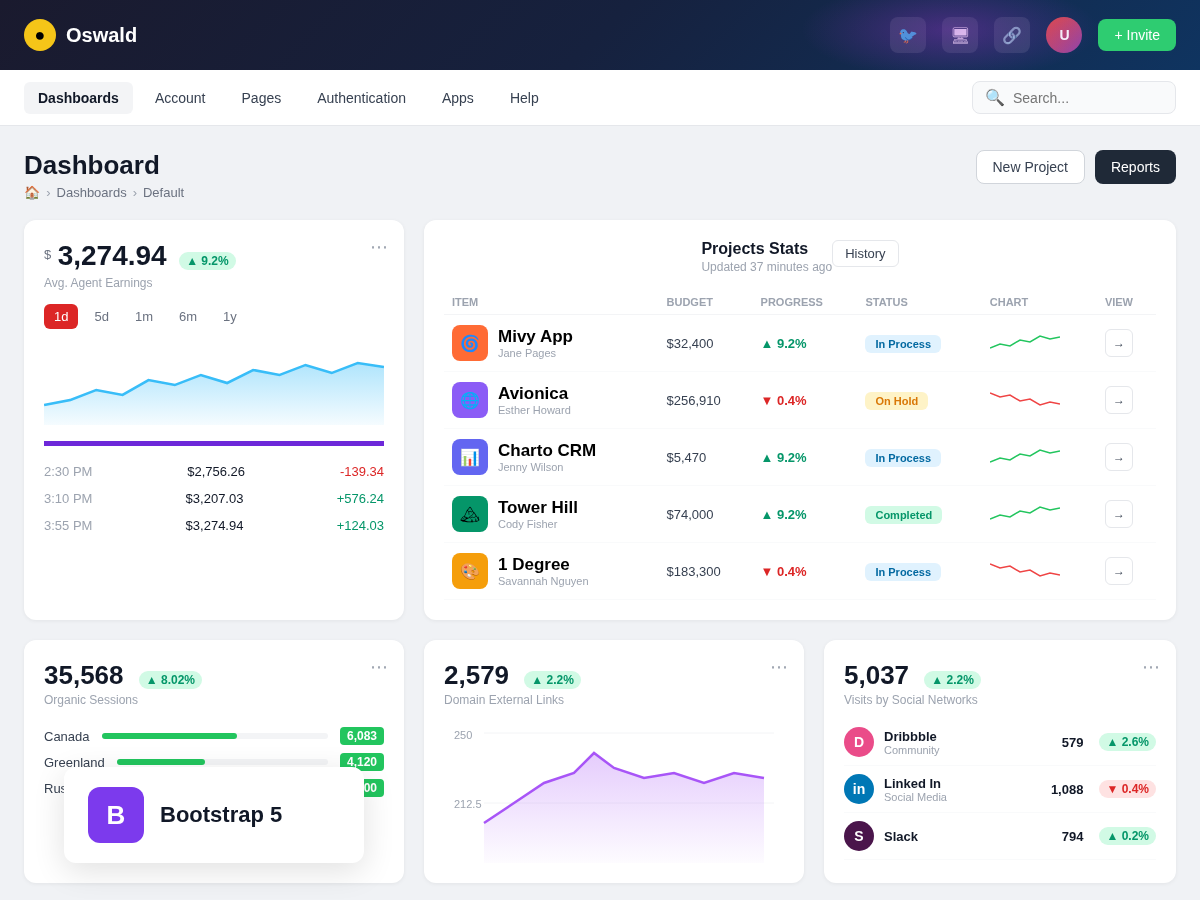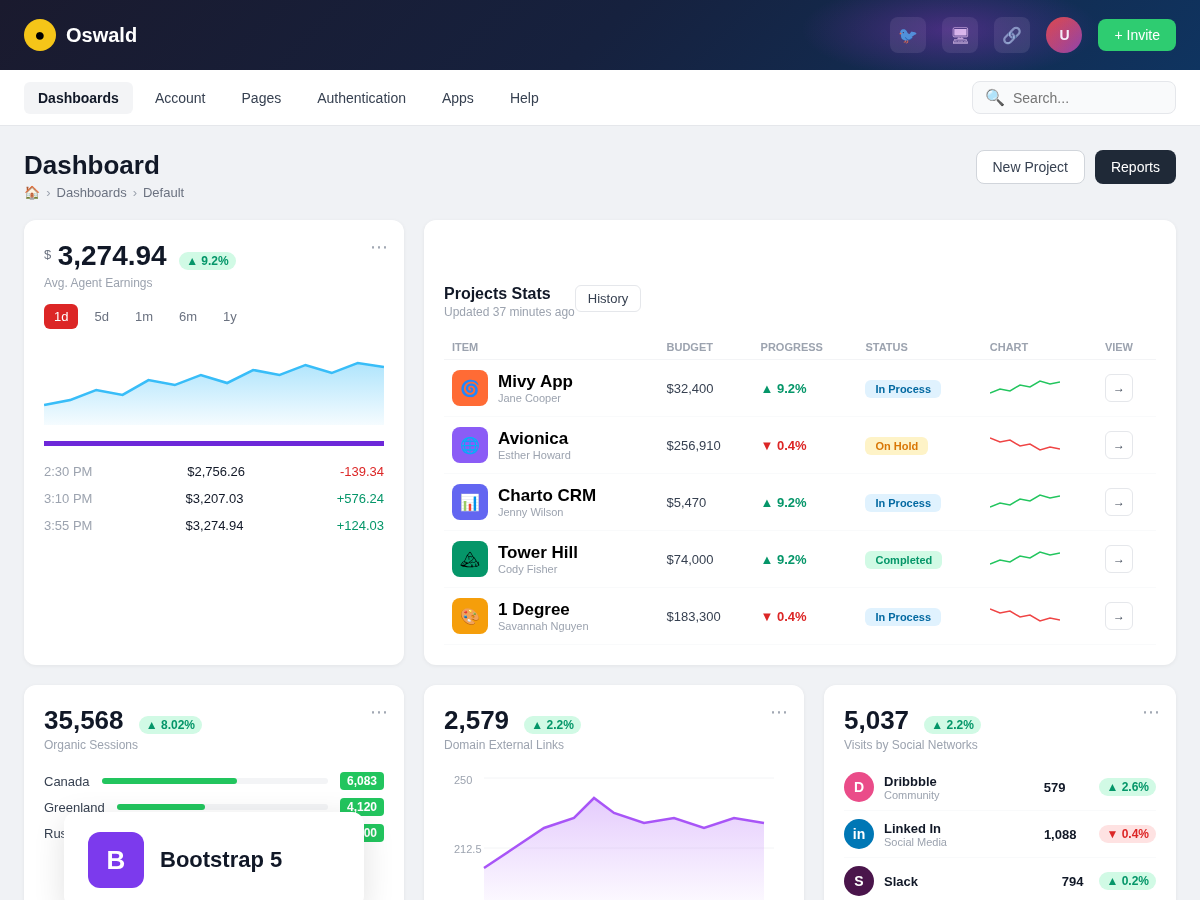--- a/index.html
+++ b/index.html
@@ -255,24 +255,23 @@
     .earnings-row .amount { color: #111827; font-weight: 500; }
     .earnings-row .change-pos { color: #059669; }
     .earnings-row .change-neg { color: #dc2626; }
 
     
     .projects-card {
       position: relative;
     }
     .projects-header {
       display: flex;
-      justify-content: flex-start;
+      justify-content: center;
       align-items: flex-start;
       margin-bottom: 16px;
-      margin-top: 45px;
     }
     .projects-title { font-size: 16px; font-weight: 700; color: #111827; }
     .projects-subtitle { font-size: 12px; color: #9ca3af; margin-top: 2px; }
     .history-btn {
       padding: 5px 12px;
       border: 1px solid #e5e7eb;
       border-radius: 6px;
       font-size: 13px;
       color: #374151;
       cursor: pointer;
@@ -561,21 +560,21 @@
             <th>VIEW</th>
           </tr>
         </thead>
         <tbody id="projects-tbody">
         <tr>
     <td>
       <div class="project-item">
         <div class="project-icon" style="background:#ff6b35;">🌀</div>
         <div>
           <div class="project-name">Mivy App</div>
-          <div class="project-person">Jane Cooper</div>
+          <div class="project-person">Jane Pages</div>
         </div>
       </div>
     </td>
     <td class="budget">$32,400</td>
     <td class="progress-up">▲ 9.2%</td>
     <td><span class="status-badge status-inprocess">In Process</span></td>
     <td><svg class="sparkline" viewBox="0 0 70 24">
                   <path d="M0,18 L10,14 L20,16 L30,10 L40,12 L50,6 L60,9 L70,7" stroke="#22c55e" stroke-width="1.5" fill="none"></path>
                 </svg></td>
     <td>
@@ -736,34 +735,34 @@
         <div style="font-size:12px;color:#9ca3af;margin-top:2px;">Visits by Social Networks</div>
         <div style="margin-top:12px;" id="social-list">
         <div class="social-row">
     <div class="social-info">
       <div class="social-icon" style="background:#ea4c89;">D</div>
       <div>
         <div class="social-name">Dribbble</div>
         <div class="social-type">Community</div>
       </div>
     </div>
-    <div style="display:flex;align-items:center;gap:26px;">
+    <div style="display:flex;align-items:center;gap:8px;">
       <span class="social-val">579</span>
       <span class="badge-green">▲ 2.6%</span>
     </div>
   </div>
             <div class="social-row">
     <div class="social-info">
       <div class="social-icon" style="background:#0077b5;">in</div>
       <div>
         <div class="social-name">Linked In</div>
         <div class="social-type">Social Media</div>
       </div>
     </div>
-    <div style="display:flex;align-items:center;gap:15px;">
+    <div style="display:flex;align-items:center;gap:8px;">
       <span class="social-val">1,088</span>
       <span class="badge-red">▼ 0.4%</span>
     </div>
   </div>
             <div class="social-row">
     <div class="social-info">
       <div class="social-icon" style="background:#4a154b;">S</div>
       <div>
         <div class="social-name">Slack</div>
         <div class="social-type"></div>

